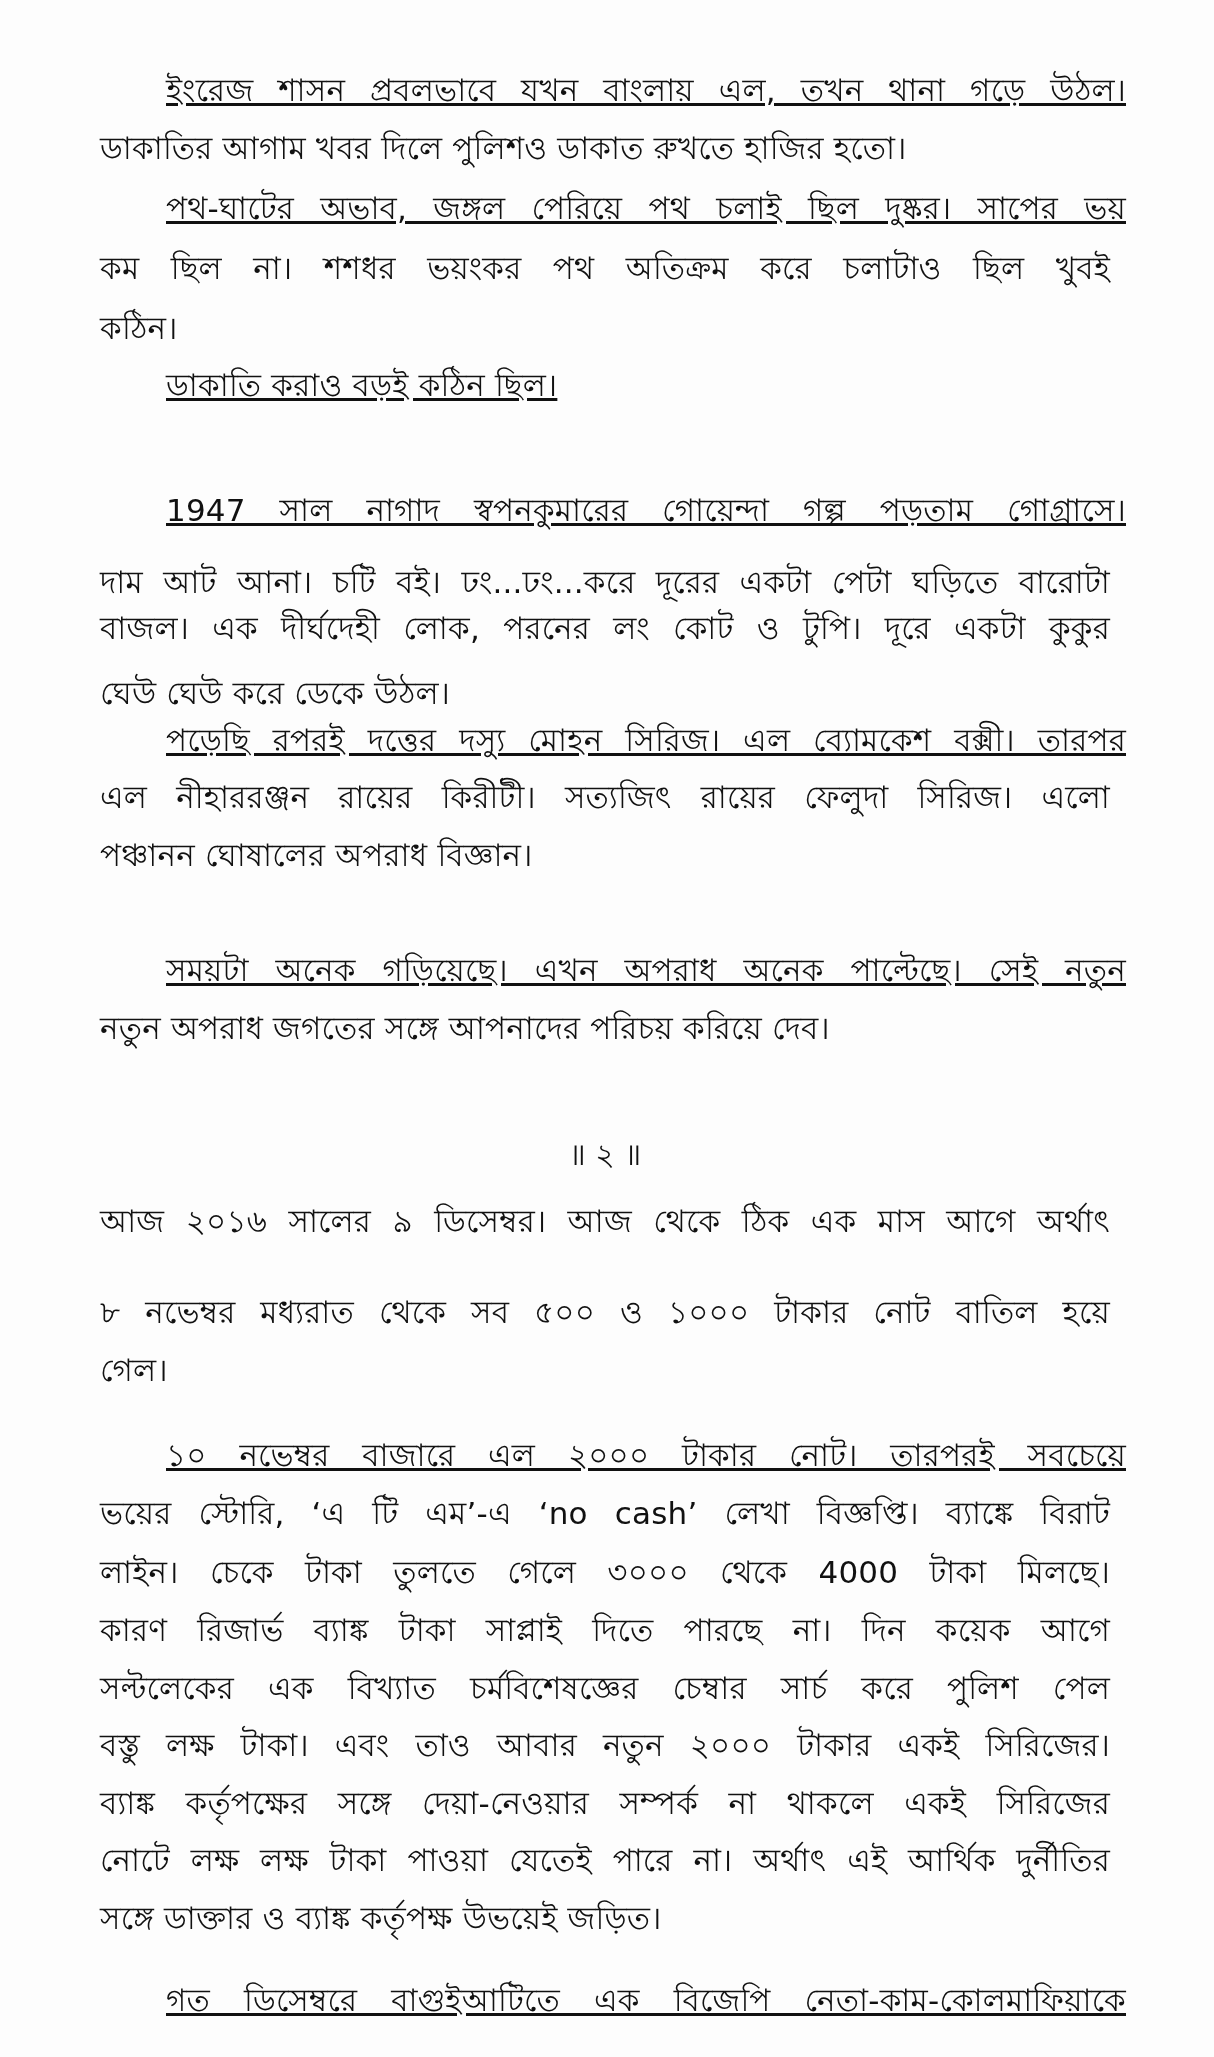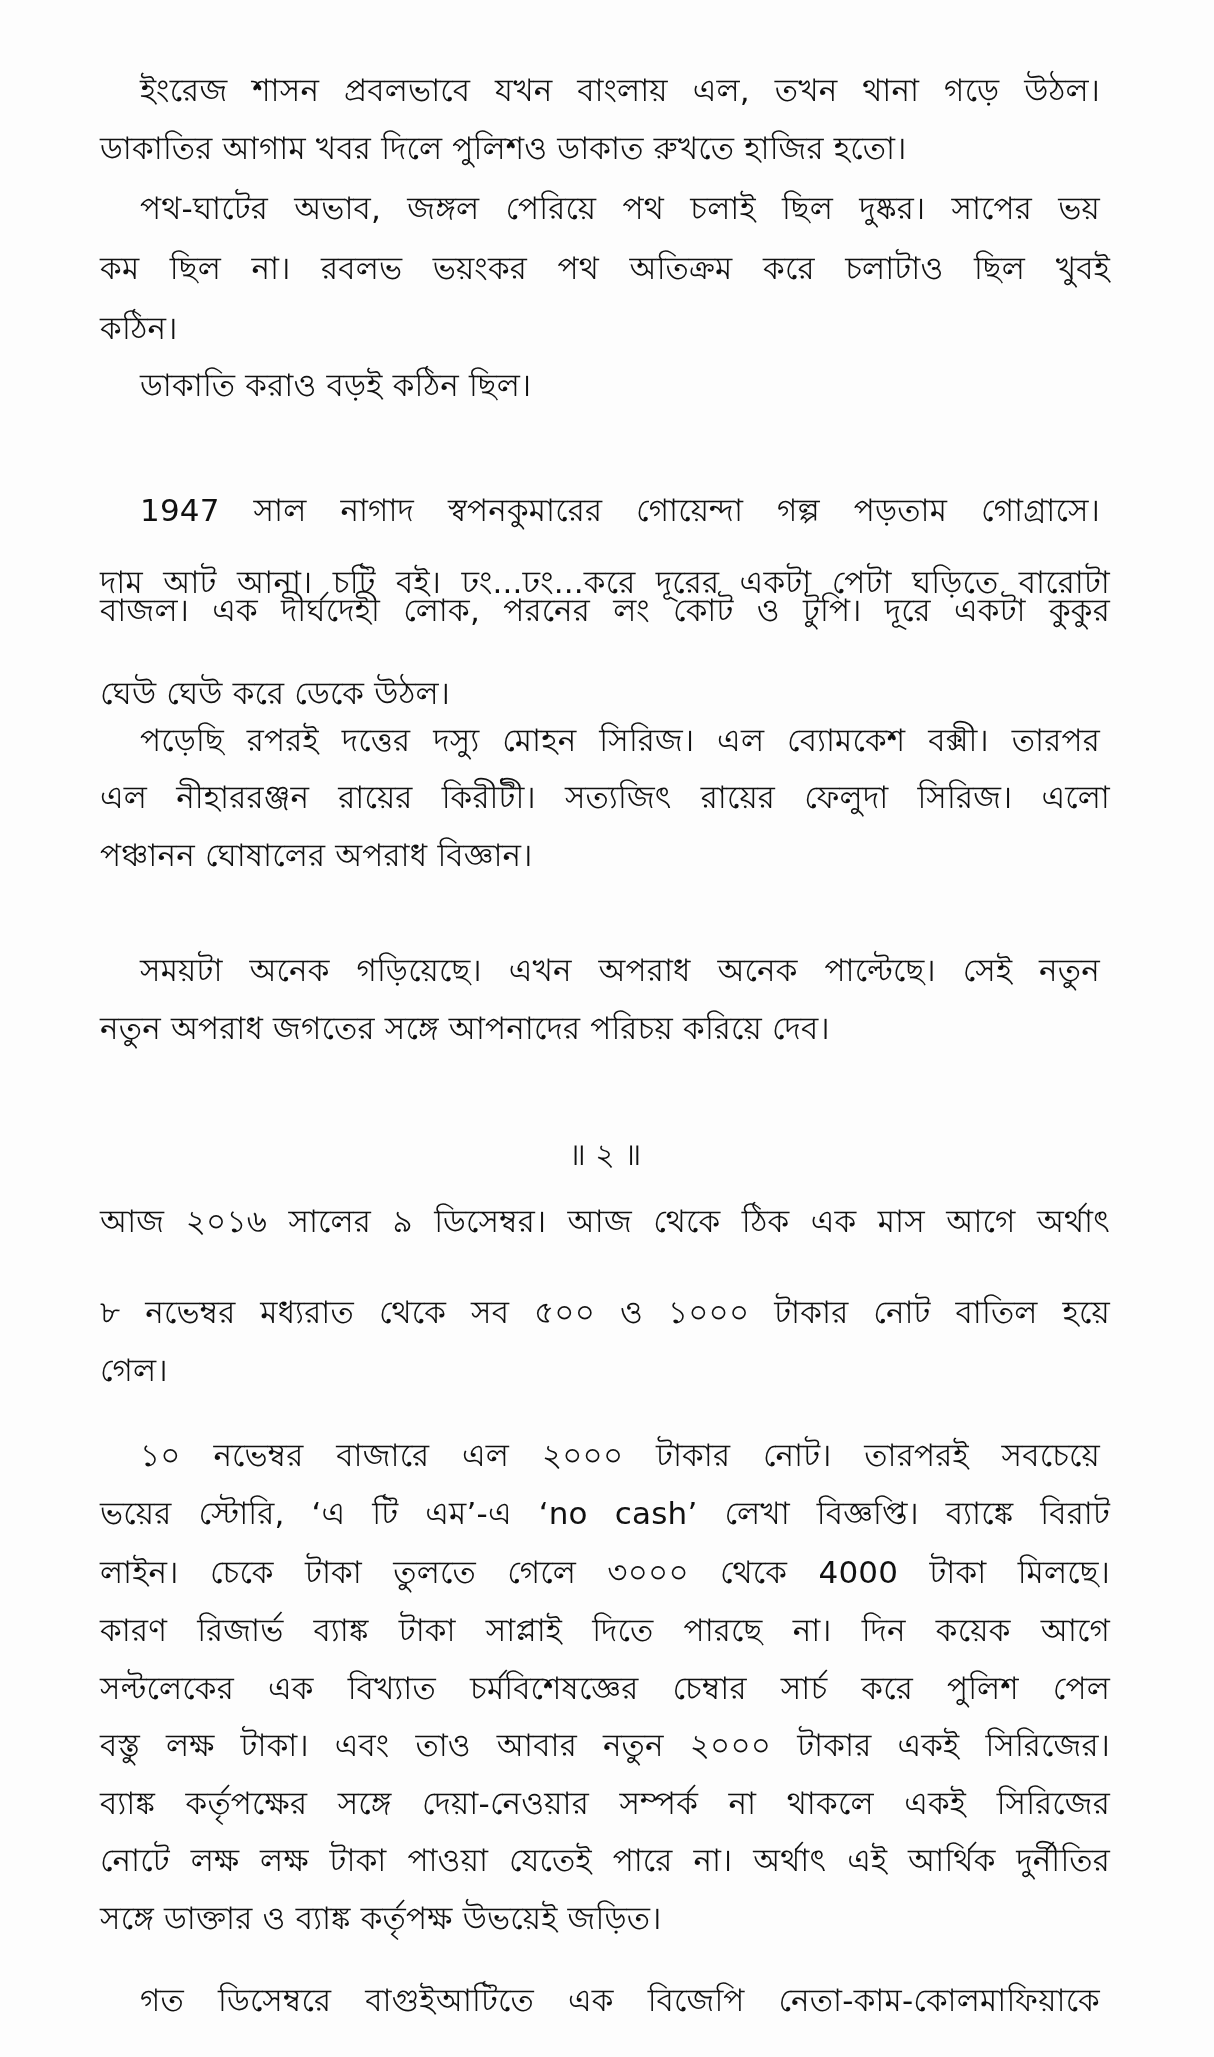--- a/index.html
+++ b/index.html
@@ -7,44 +7,44 @@
     .page {
       position: absolute; left: 100px; top: 0; width: 1010px;
       font-family: "DejaVu Sans", "Liberation Sans", sans-serif;
       color: #111; font-size: 31px;
     }
     .line {
       position: absolute; left: 0; width: 1010px; height: 50px; line-height: 50px;
       white-space: nowrap; text-align: justify; text-align-last: justify;
       letter-spacing: 0.2px;
     }
-    .line.indent { left: 40px; width: 960px; }
+    .line.indent { left: 66px; width: 960px; text-decoration: underline; }
     .line.last { text-align-last: left; }
     .divider {
       position: absolute; left: 0; width: 1010px; text-align: center;
       height: 50px; line-height: 50px; font-size: 30px;
     }
   </style>
 </head>
 <body>
 
 <div class="page">
 
   <div class="line indent" style="top:65px">ইংরেজ শাসন প্রবলভাবে যখন বাংলায় এল, তখন থানা গড়ে উঠল।</div>
   <div class="line last" style="top:123px">ডাকাতির আগাম খবর দিলে পুলিশও ডাকাত রুখতে হাজির হতো।</div>
 
   <div class="line indent" style="top:183px">পথ-ঘাটের অভাব, জঙ্গল পেরিয়ে পথ চলাই ছিল দুষ্কর। সাপের ভয়</div>
-  <div class="line" style="top:243px">কম ছিল না। রবলভ ভয়ংকর পথ অতিক্রম করে চলাটাও ছিল খুবই</div>
+  <div class="line" style="top:243px">কম ছিল না। শশধর ভয়ংকর পথ অতিক্রম করে চলাটাও ছিল খুবই</div>
   <div class="line last" style="top:303px">কঠিন।</div>
 
   <div class="line indent last" style="top:360px">ডাকাতি করাও বড়ই কঠিন ছিল।</div>
 
   <div class="line indent" style="top:485px">1947 সাল নাগাদ স্বপনকুমারের গোয়েন্দা গল্প পড়তাম গোগ্রাসে।</div>
   <div class="line" style="top:557px">দাম আট আনা। চটি বই। ঢং...ঢং...করে দূরের একটা পেটা ঘড়িতে বারোটা</div>
-  <div class="line" style="top:585px">বাজল। এক দীর্ঘদেহী লোক, পরনের লং কোট ও টুপি। দূরে একটা কুকুর</div>
+  <div class="line" style="top:603px">বাজল। এক দীর্ঘদেহী লোক, পরনের লং কোট ও টুপি। দূরে একটা কুকুর</div>
   <div class="line last" style="top:668px">ঘেউ ঘেউ করে ডেকে উঠল।</div>
 
   <div class="line indent" style="top:715px">পড়েছি রপরই দত্তের দস্যু মোহন সিরিজ। এল ব্যোমকেশ বক্সী। তারপর</div>
   <div class="line" style="top:772px">এল নীহাররঞ্জন রায়ের কিরীটী। সত্যজিৎ রায়ের ফেলুদা সিরিজ। এলো</div>
   <div class="line last" style="top:830px">পঞ্চানন ঘোষালের অপরাধ বিজ্ঞান।</div>
 
   <div class="line indent" style="top:945px">সময়টা অনেক গড়িয়েছে। এখন অপরাধ অনেক পাল্টেছে। সেই নতুন</div>
   <div class="line last" style="top:1003px">নতুন অপরাধ জগতের সঙ্গে আপনাদের পরিচয় করিয়ে দেব।</div>
 
   <div class="divider" style="top:1130px">॥ ২ ॥</div>

